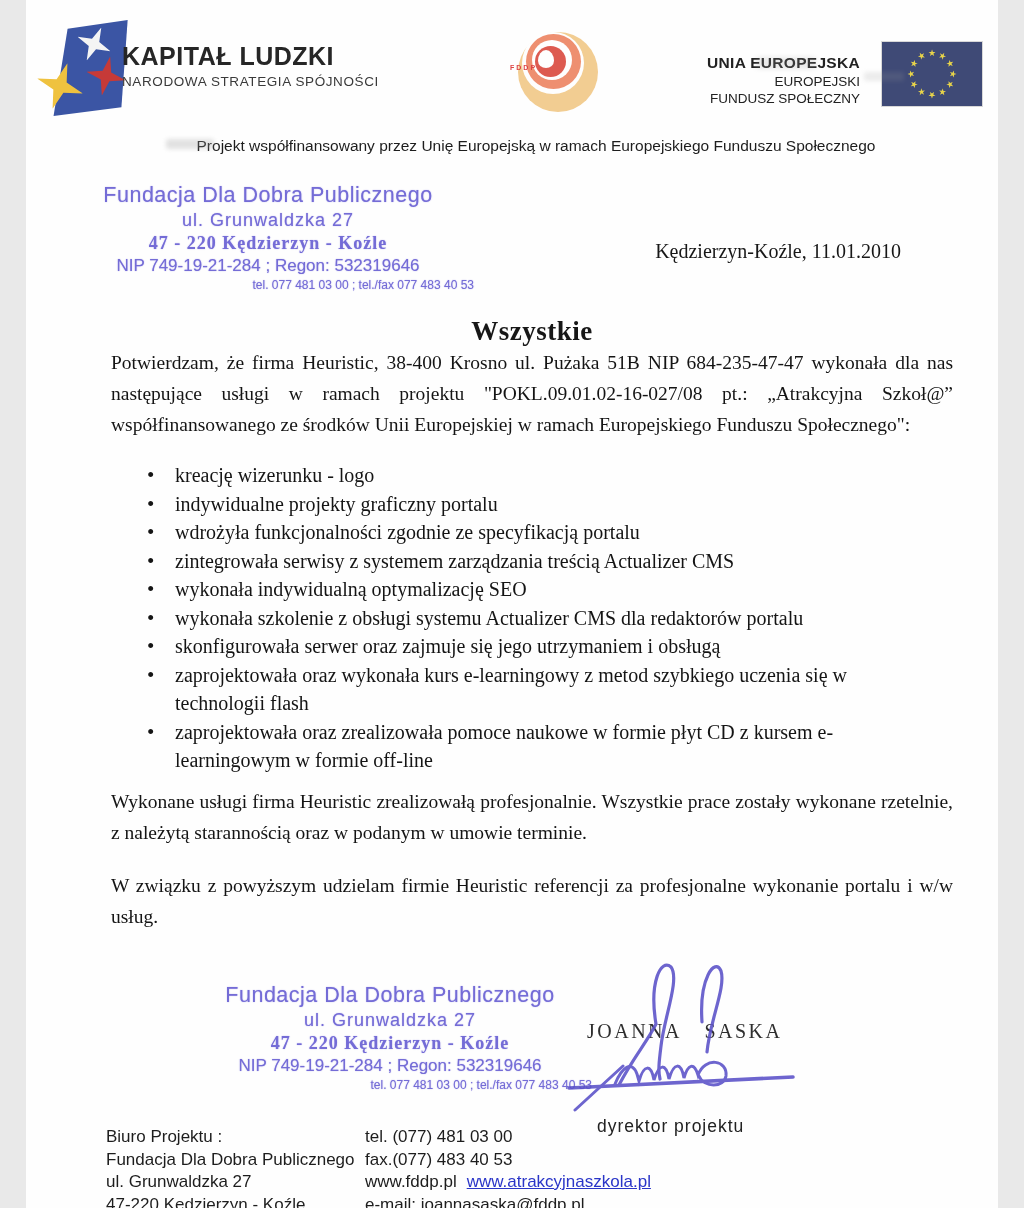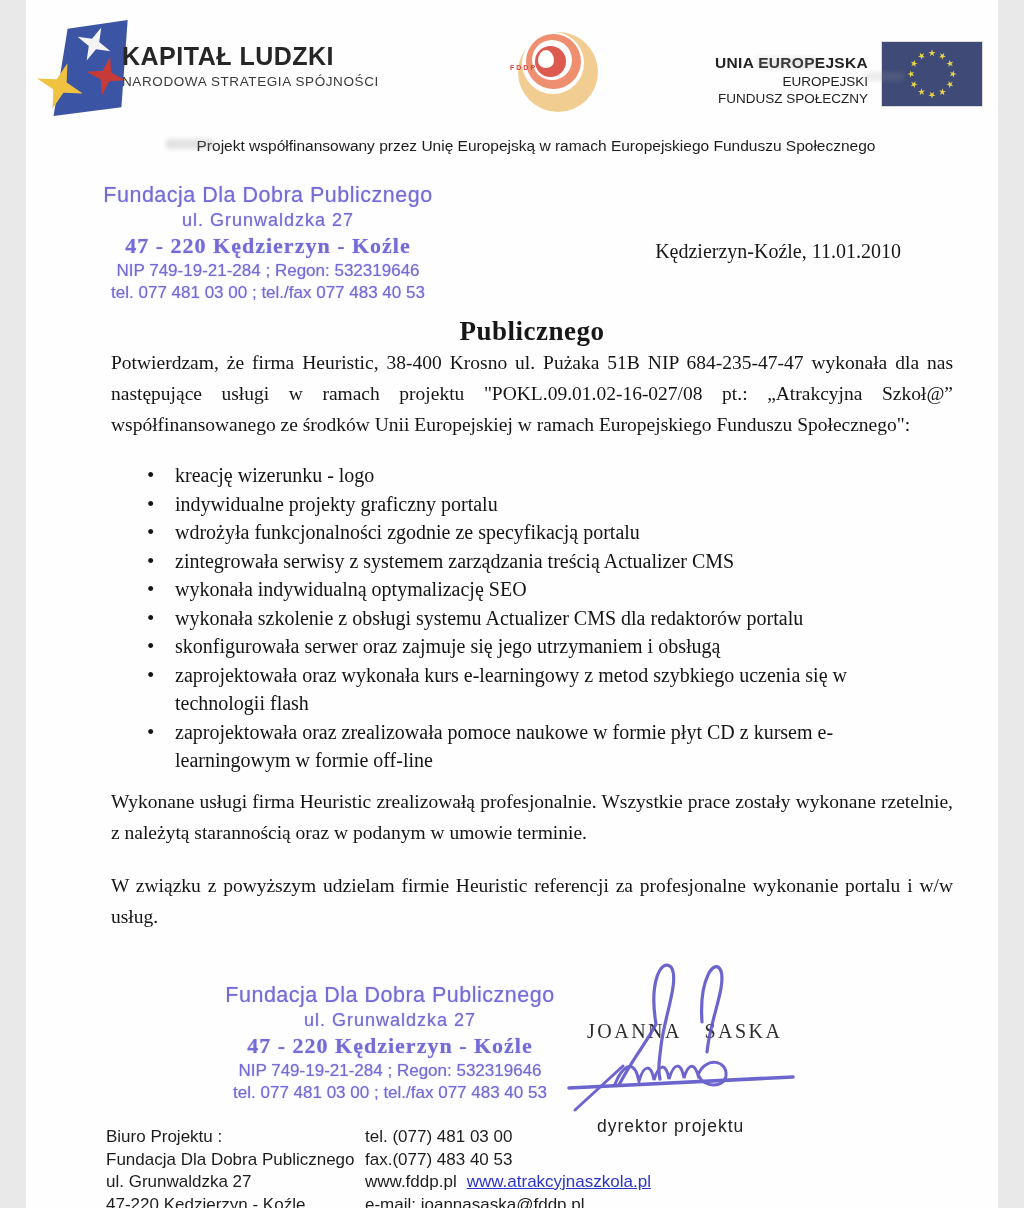--- a/index.html
+++ b/index.html
@@ -27,44 +27,44 @@
   .fddp-c{position:absolute;border-radius:50%;}
   .fddp-c1{left:4px;top:6px;width:80px;height:80px;background:#f2cd92;}
   .fddp-c2{left:8px;top:6px;width:62px;height:62px;background:#fefefe;}
   .fddp-c3{left:12px;top:8px;width:55px;height:55px;background:#ee8f70;}
   .fddp-c4{left:18px;top:14px;width:40px;height:40px;background:#fefefe;}
   .fddp-c5{left:21px;top:20px;width:31px;height:31px;background:#dd5a50;}
   .fddp-c6{left:24px;top:24px;width:16px;height:18px;background:#fefefe;border-radius:50% 50% 50% 50%/60% 60% 40% 40%;}
   .fddp-txt{position:absolute;left:-4px;top:38px;font-family:"Liberation Sans",sans-serif;
             font-size:7px;font-weight:bold;letter-spacing:2px;color:#d44;}
 
-  .eu-block{position:absolute;right:16px;top:42px;display:flex;align-items:flex-start;gap:14px;
+  .eu-block{position:absolute;right:16px;top:42px;display:flex;align-items:flex-start;gap:22px;
             font-family:"Liberation Sans",sans-serif;}
   .eu-text{text-align:right;padding-top:12px;color:#222;}
   .eu-l1{font-size:15.5px;font-weight:bold;letter-spacing:.3px;}
   .eu-l2,.eu-l3{font-size:13.5px;margin-top:2px;}
   .eu-flag{position:relative;width:100px;height:64px;background:#3f4a76;box-shadow:0 0 0 1px #d8d8d8;}
   .eu-stars{position:absolute;left:0;top:0;width:100%;height:100%;}
   .eu-stars span{position:absolute;left:50%;top:50%;width:12px;height:12px;margin:-6px 0 0 -6px;
                  color:#e8d44a;font-size:9px;line-height:12px;text-align:center;
                  transform:rotate(var(--a)) translateY(-21px);}
 
   .cofin{position:absolute;left:0;top:137px;width:100%;text-align:center;padding-left:48px;box-sizing:border-box;
          font-family:"Liberation Sans",sans-serif;font-size:15.5px;color:#1d1d1d;}
 
   
   .stamp{position:absolute;text-align:center;color:#6a61d4;opacity:.93;
          font-family:"Liberation Sans",sans-serif;text-shadow:0 0 1.2px rgba(106,97,212,.6);}
   .stamp-1{left:36px;top:183px;width:412px;}
   .stamp-2{left:162px;top:983px;width:404px;}
   .st-l1{font-size:21.5px;letter-spacing:.5px;}
   .st-l2{font-size:18px;margin-top:2px;letter-spacing:1px;}
-  .st-l3{font-size:22px;margin-top:2px;font-family:"Liberation Serif",serif;font-weight:bold;letter-spacing:1px;}
+  .st-l3{font-size:18px;margin-top:2px;font-family:"Liberation Serif",serif;font-weight:bold;letter-spacing:1px;}
   .st-l4{font-size:17px;margin-top:2px;}
-  .st-l5{font-size:17px;margin-top:2px;}
+  .st-l5{font-size:12px;margin-top:2px;text-align:right;}
 
   .date-line{position:absolute;right:97px;top:240px;font-size:20px;color:#171717;}
 
   
   .body-text{position:absolute;left:85px;top:316px;width:842px;}
   .doc-title{text-align:center;font-size:27px;font-weight:bold;letter-spacing:.5px;color:#171717;}
   .para{font-size:19.5px;line-height:31px;text-align:justify;color:#141414;}
   .para-1{}
   ul.svc{list-style:none;margin:21px 0 0 34px;padding:0;width:780px;}
   ul.svc li{position:relative;padding-left:30px;font-size:20px;line-height:28.5px;color:#141414;}
@@ -151,21 +151,21 @@
     <div class="st-l1">Fundacja Dla Dobra Publicznego</div>
     <div class="st-l2">ul. Grunwaldzka 27</div>
     <div class="st-l3">47 - 220 Kędzierzyn - Koźle</div>
     <div class="st-l4">NIP 749-19-21-284 ; Regon: 532319646</div>
     <div class="st-l5">tel. 077 481 03 00 ; tel./fax 077 483 40 53</div>
   </div>
 
   <div class="date-line">Kędzierzyn-Koźle, 11.01.2010</div>
 
   <div class="body-text">
-    <div class="doc-title">Publicznego</div>
+    <div class="doc-title">Wszystkie</div>
     <div class="para para-1">Potwierdzam, że firma Heuristic, 38-400 Krosno ul. Pużaka 51B NIP 684-235-47-47 wykonała dla nas następujące usługi w ramach projektu "POKL.09.01.02-16-027/08 pt.: „Atrakcyjna Szkoł@” współfinansowanego ze środków Unii Europejskiej w ramach Europejskiego Funduszu Społecznego":</div>
     <ul class="svc">
       <li>kreację wizerunku - logo</li>
       <li>indywidualne projekty graficzny portalu</li>
       <li>wdrożyła funkcjonalności zgodnie ze specyfikacją portalu</li>
       <li>zintegrowała serwisy z systemem zarządzania treścią Actualizer CMS</li>
       <li>wykonała indywidualną optymalizację SEO</li>
       <li>wykonała szkolenie z obsługi systemu Actualizer CMS dla redaktorów portalu</li>
       <li>skonfigurowała serwer oraz zajmuje się jego utrzymaniem i obsługą</li>
       <li>zaprojektowała oraz wykonała kurs e-learningowy z metod szybkiego uczenia się w technologii flash</li>

